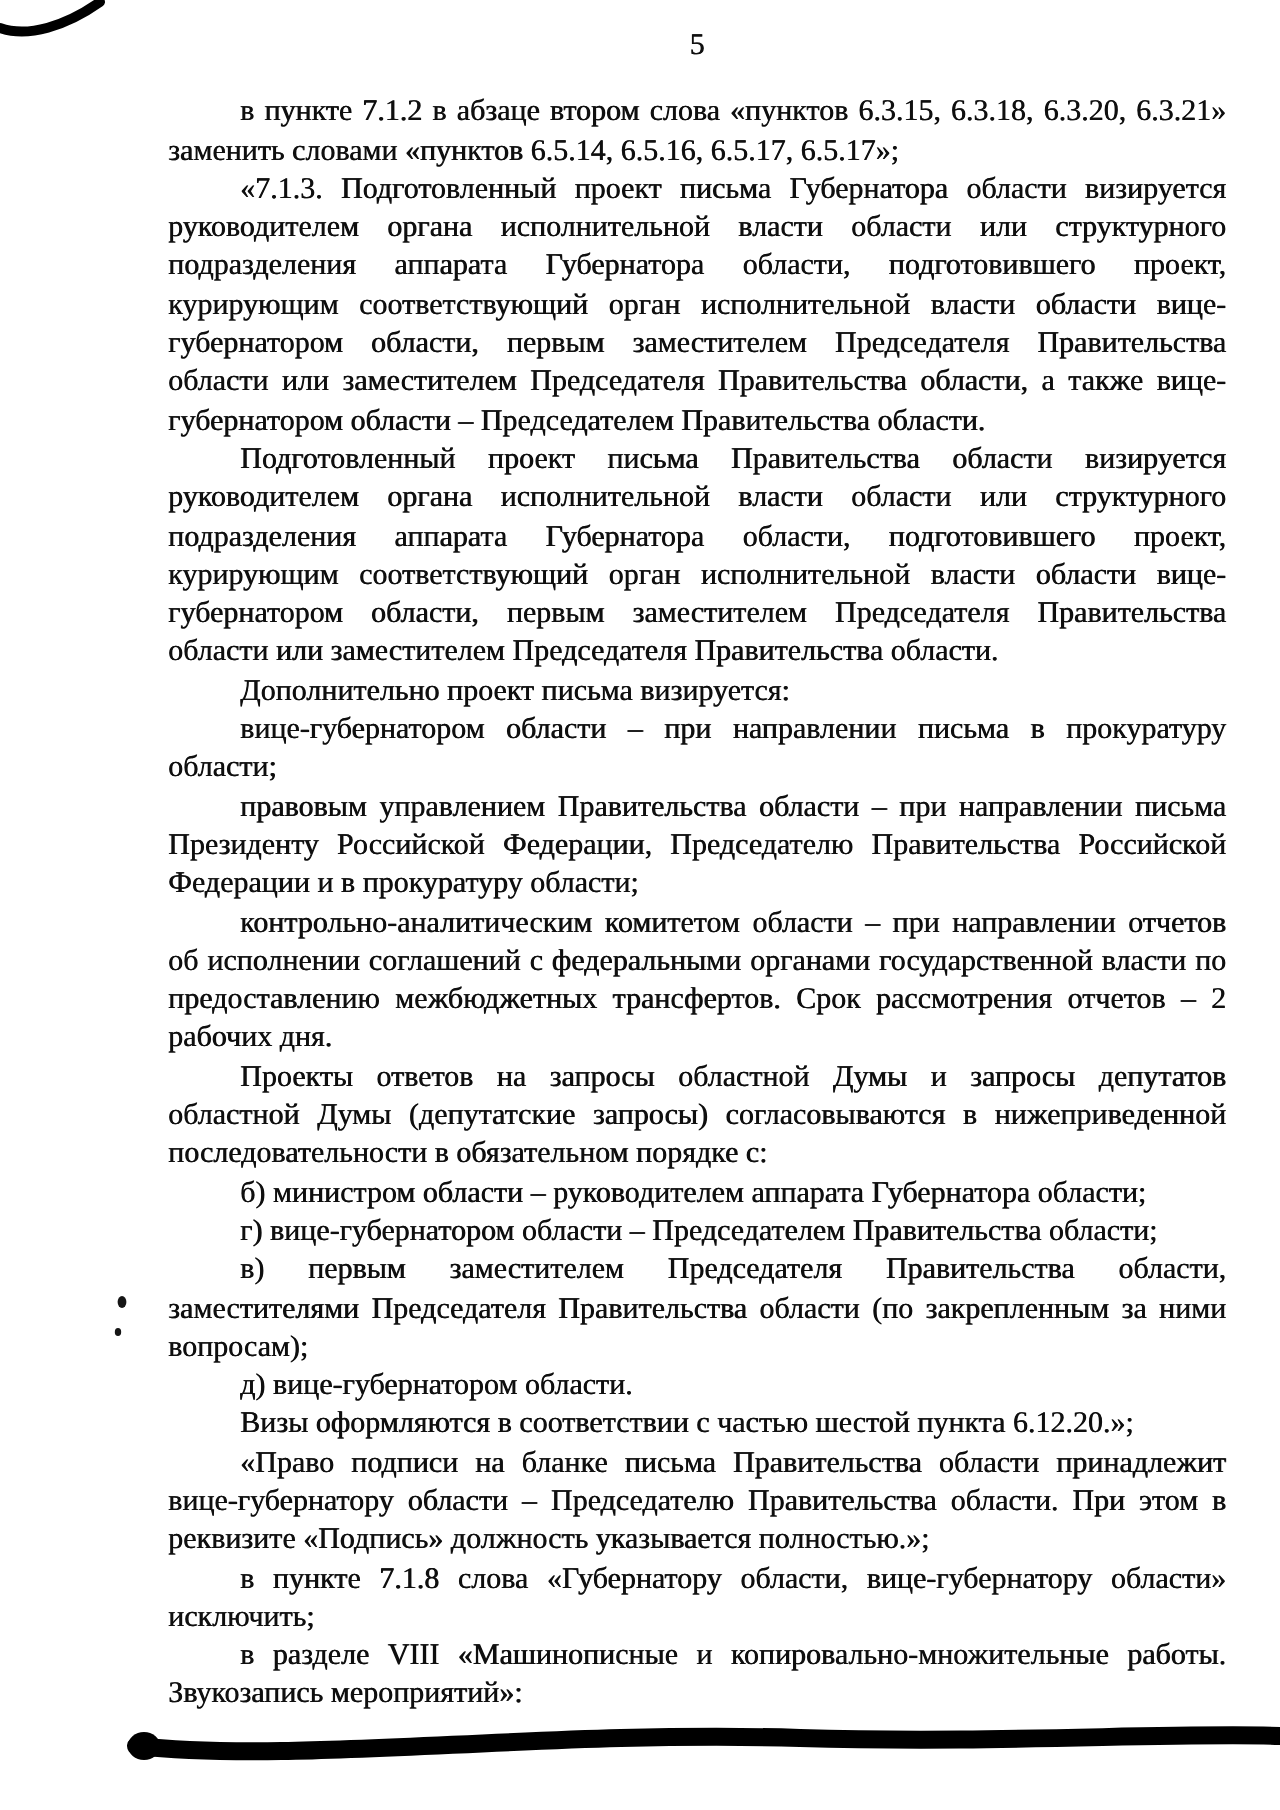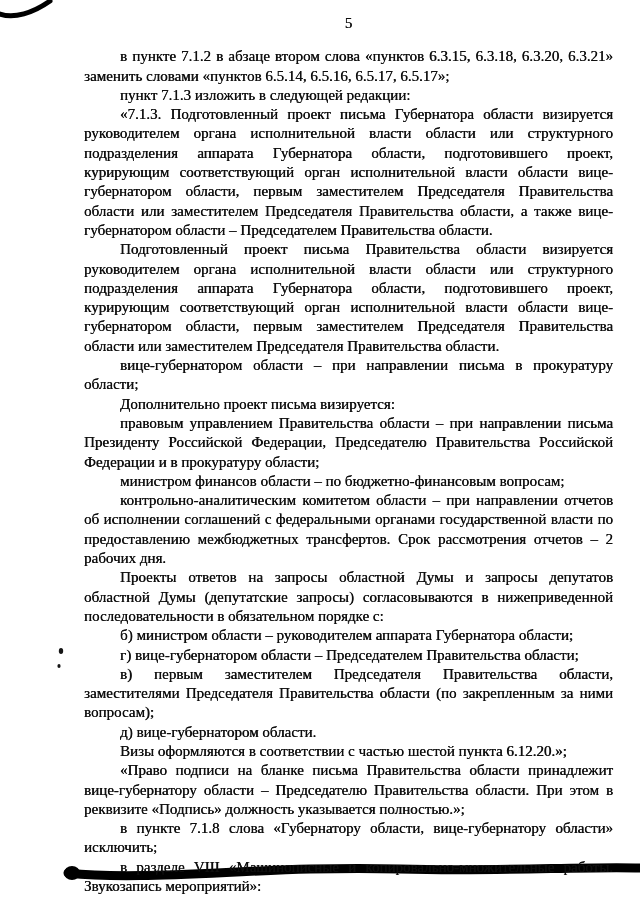--- a/index.html
+++ b/index.html
@@ -51,27 +51,25 @@
     <path d="M0,14 C14,19 33,13 50,1" stroke="#000000" stroke-width="5" fill="none" stroke-linecap="round"></path>
     <ellipse cx="61" cy="651" rx="2.2" ry="3" fill="#151515"></ellipse>
     <ellipse cx="59" cy="666" rx="1.6" ry="2" fill="#151515"></ellipse>
     <ellipse cx="72" cy="873" rx="8" ry="7" fill="#000000"></ellipse>
     <path d="M68,873 C150,882 270,865 400,869 C500,872 585,866 641,868" stroke="#000000" stroke-width="9" fill="none" stroke-linecap="round"></path>
   </svg>
 
   <div class="content">
     <div class="page-number">5</div>
     <p class="para">в пункте 7.1.2 в абзаце втором слова «пунктов 6.3.15, 6.3.18, 6.3.20, 6.3.21» заменить словами «пунктов 6.5.14, 6.5.16, 6.5.17, 6.5.17»;</p>
-    <p class="para">пункт 7.1.3 изложить в следующей редакции:</p>
     <p class="para">«7.1.3. Подготовленный проект письма Губернатора области визируется руководителем органа исполнительной власти области или структурного подразделения аппарата Губернатора области, подготовившего проект, курирующим соответствующий орган исполнительной власти области вице-губернатором области, первым заместителем Председателя Правительства области или заместителем Председателя Правительства области, а также вице-губернатором области – Председателем Правительства области.</p>
     <p class="para">Подготовленный проект письма Правительства области визируется руководителем органа исполнительной власти области или структурного подразделения аппарата Губернатора области, подготовившего проект, курирующим соответствующий орган исполнительной власти области вице-губернатором области, первым заместителем Председателя Правительства области или заместителем Председателя Правительства области.</p>
+    <p class="para">Дополнительно проект письма визируется:</p>
     <p class="para">вице-губернатором области – при направлении письма в прокуратуру области;</p>
-    <p class="para">Дополнительно проект письма визируется:</p>
     <p class="para">правовым управлением Правительства области – при направлении письма Президенту Российской Федерации, Председателю Правительства Российской Федерации и в прокуратуру области;</p>
-    <p class="para">министром финансов области – по бюджетно-финансовым вопросам;</p>
     <p class="para">контрольно-аналитическим комитетом области – при направлении отчетов об исполнении соглашений с федеральными органами государственной власти по предоставлению межбюджетных трансфертов. Срок рассмотрения отчетов – 2 рабочих дня.</p>
     <p class="para">Проекты ответов на запросы областной Думы и запросы депутатов областной Думы (депутатские запросы) согласовываются в нижеприведенной последовательности в обязательном порядке с:</p>
     <p class="para">б) министром области – руководителем аппарата Губернатора области;</p>
     <p class="para">г) вице-губернатором области – Председателем Правительства области;</p>
     <p class="para">в) первым заместителем Председателя Правительства области, заместителями Председателя Правительства области (по закрепленным за ними вопросам);</p>
     <p class="para">д) вице-губернатором области.</p>
     <p class="para">Визы оформляются в соответствии с частью шестой пункта 6.12.20.»;</p>
     <p class="para">«Право подписи на бланке письма Правительства области принадлежит вице-губернатору области – Председателю Правительства области. При этом в реквизите «Подпись» должность указывается полностью.»;</p>
     <p class="para">в пункте 7.1.8 слова «Губернатору области, вице-губернатору области» исключить;</p>
     <p class="para">в разделе VIII «Машинописные и копировально-множительные работы. Звукозапись мероприятий»:</p>

